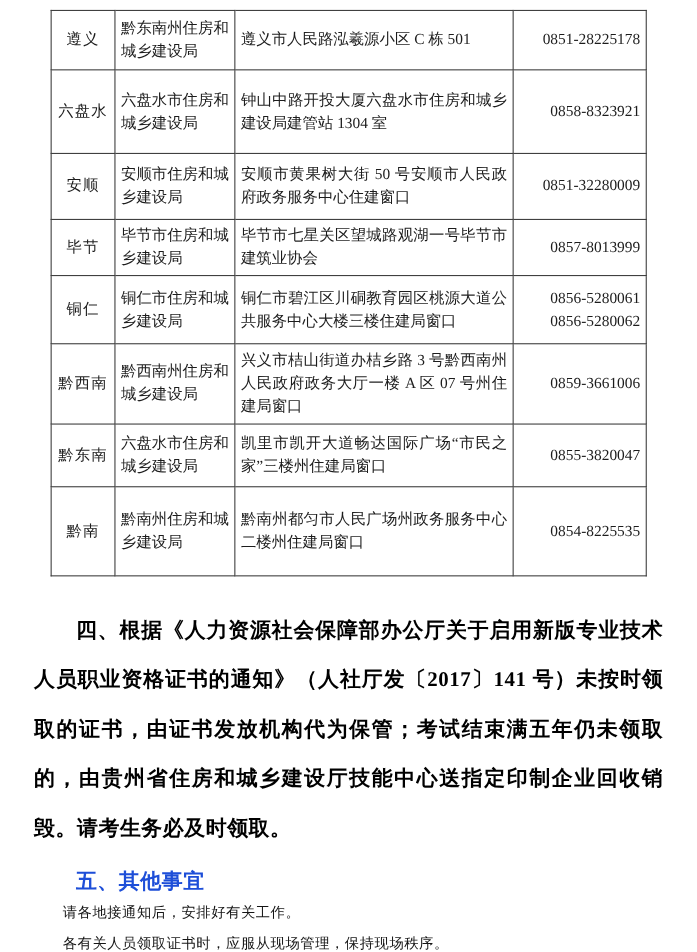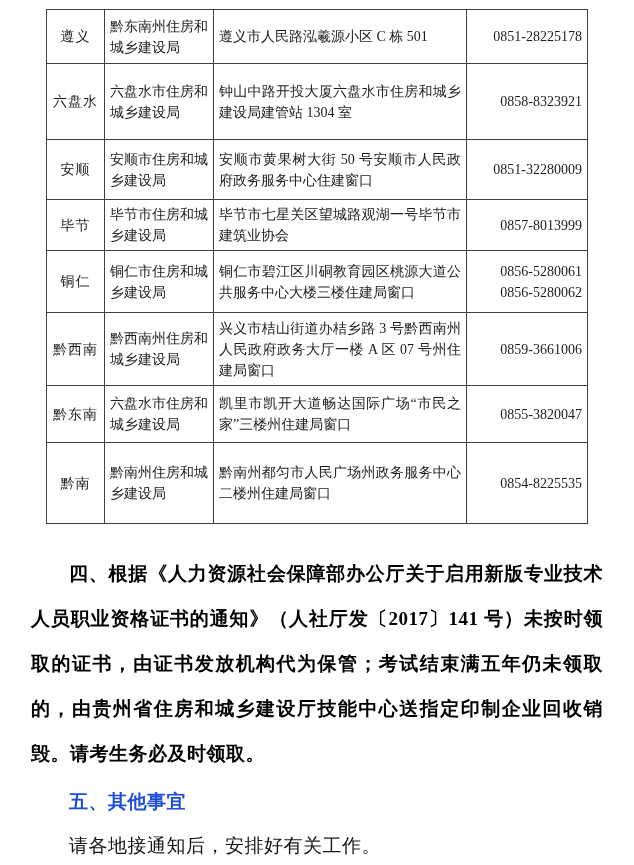--- a/index.html
+++ b/index.html
@@ -63,23 +63,23 @@
     margin-top: 12px;
     font-family: "Liberation Sans", sans-serif;
     font-weight: 700;
     font-size: 19px;
     line-height: 28px;
     text-indent: 2em;
     color: #1d4ed8;
     letter-spacing: 0.5px;
   }
   .sec5-line {
-    margin-top: 16px;
+    margin-top: 0;
     font-family: "Liberation Serif", serif;
-    font-size: 19px;
+    font-size: 13px;
     line-height: 28px;
     text-indent: 2em;
     color: #151515;
     letter-spacing: 0.5px;
   }
 </style>
 </head>
 <body>
 
 <div class="page">

